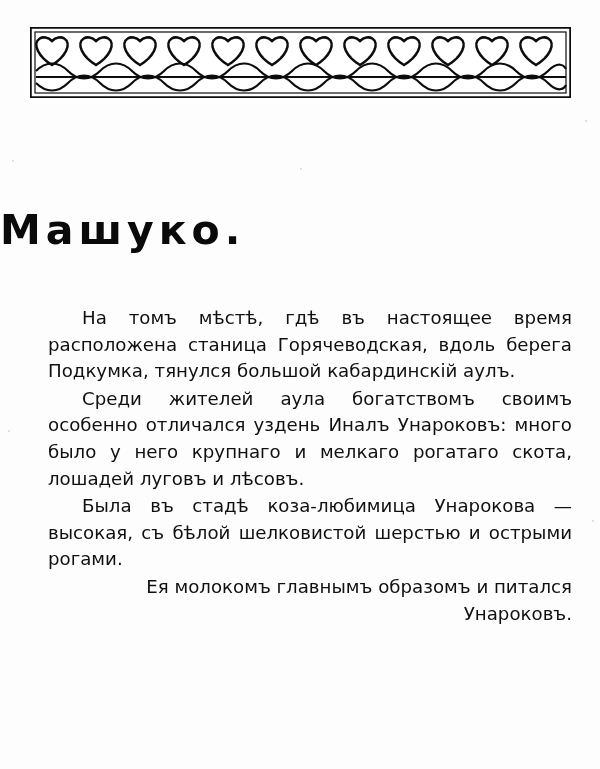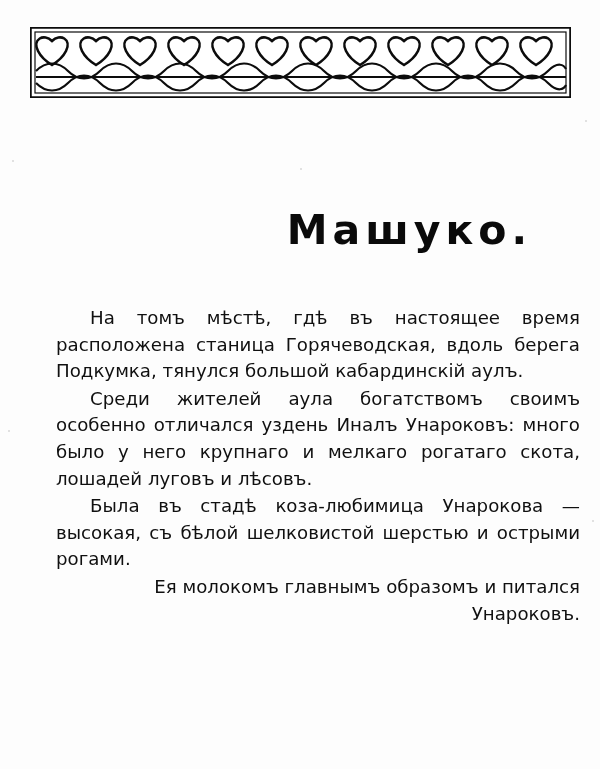--- a/index.html
+++ b/index.html
@@ -29,31 +29,31 @@
     top: 27px;
     width: 541px;
     height: 71px;
   }
 
   .title {
     position: absolute;
     left: 0;
     top: 206px;
     width: 532px;
-    text-align: right;
+    text-align: left;
     font-family: "DejaVu Sans", sans-serif;
     font-weight: bold;
     font-size: 41px;
     letter-spacing: 5px;
     color: #0a0a0a;
   }
 
   .body-text {
     position: absolute;
-    left: 56px;
+    left: 48px;
     top: 305px;
     width: 524px;
     font-family: "DejaVu Sans", sans-serif;
     font-size: 18.2px;
     line-height: 26.6px;
     color: #101010;
   }
 
   .para {
     margin: 0 0 1px 0;

